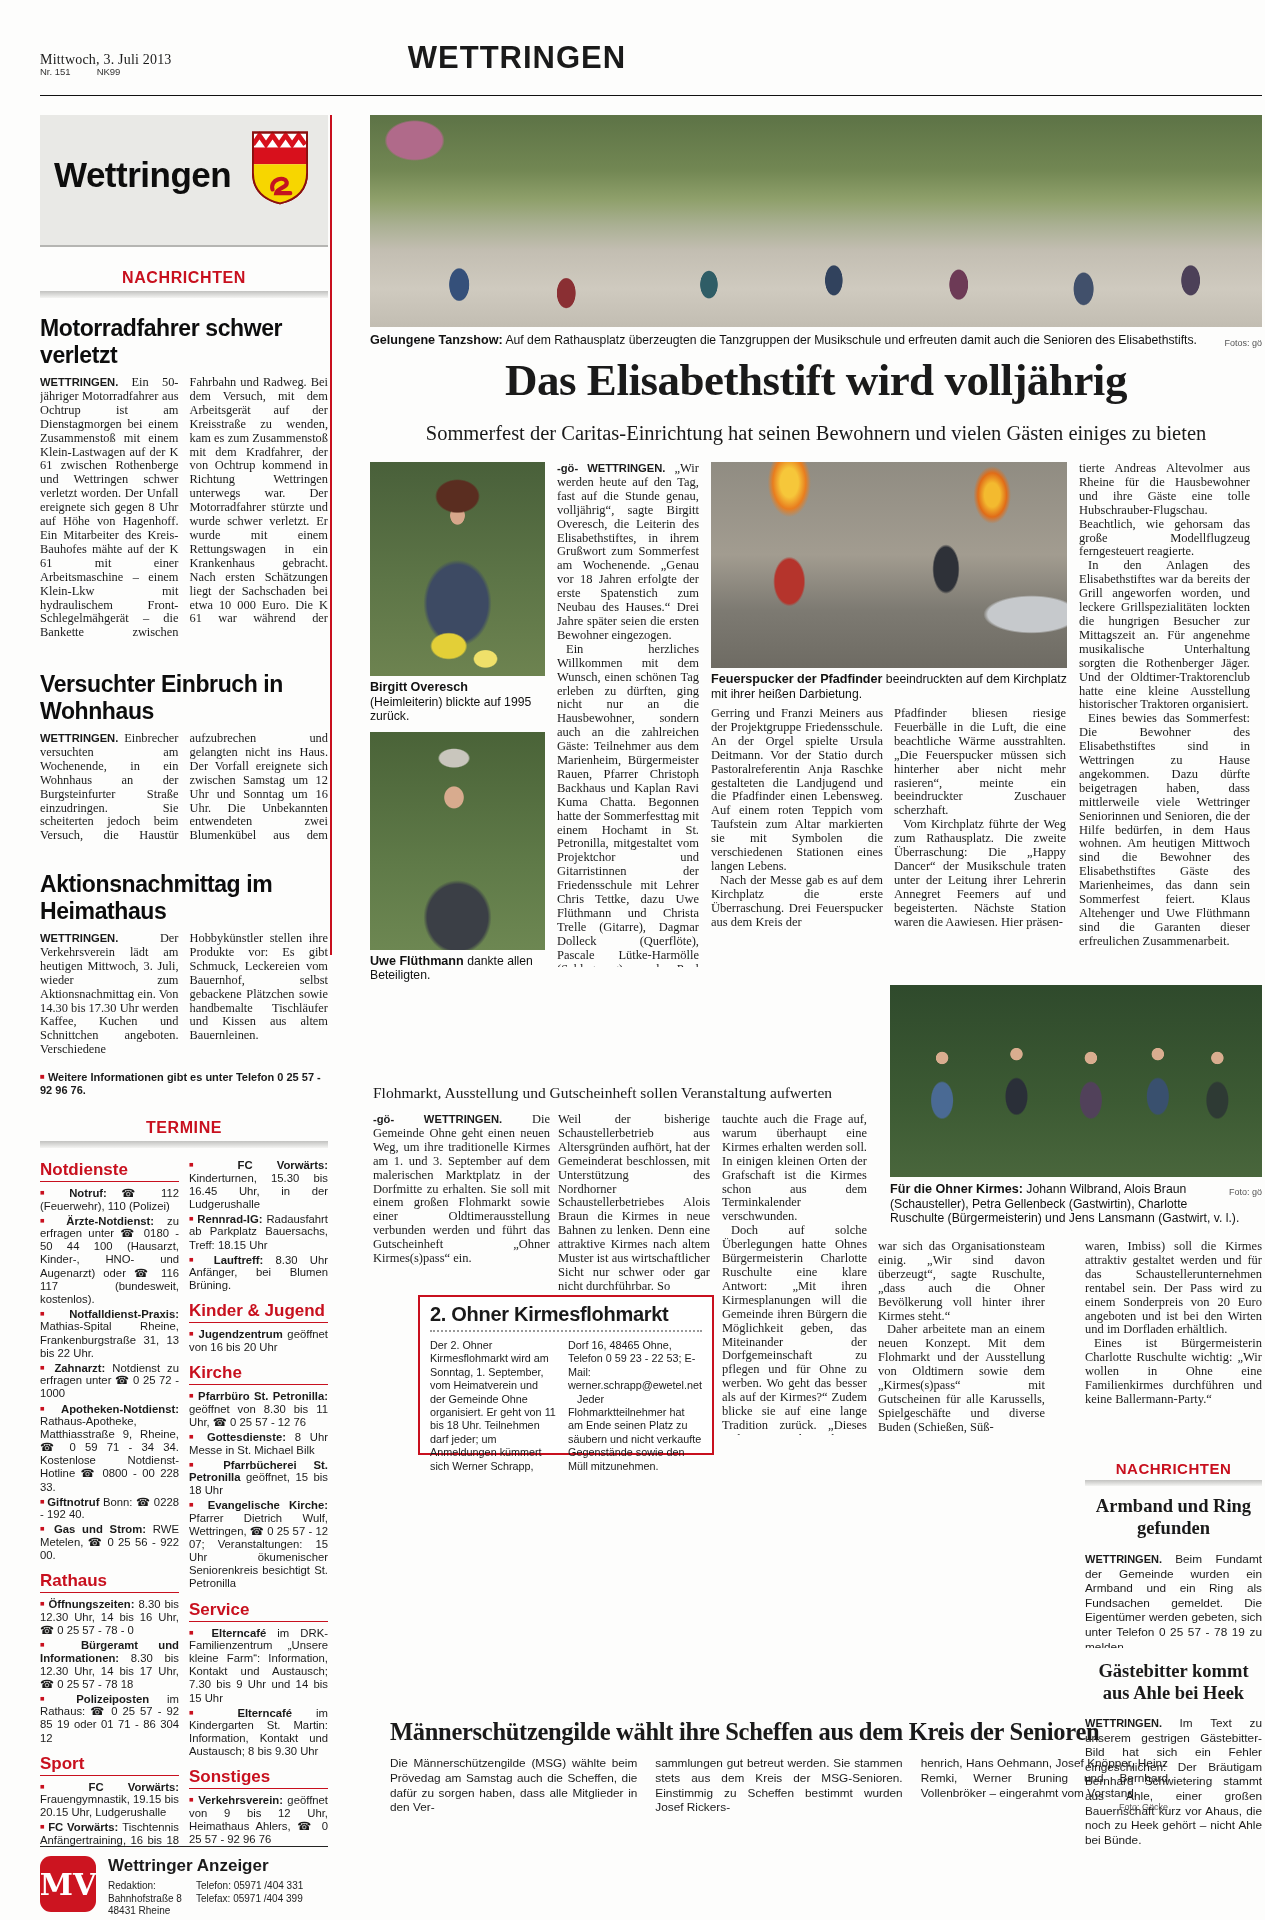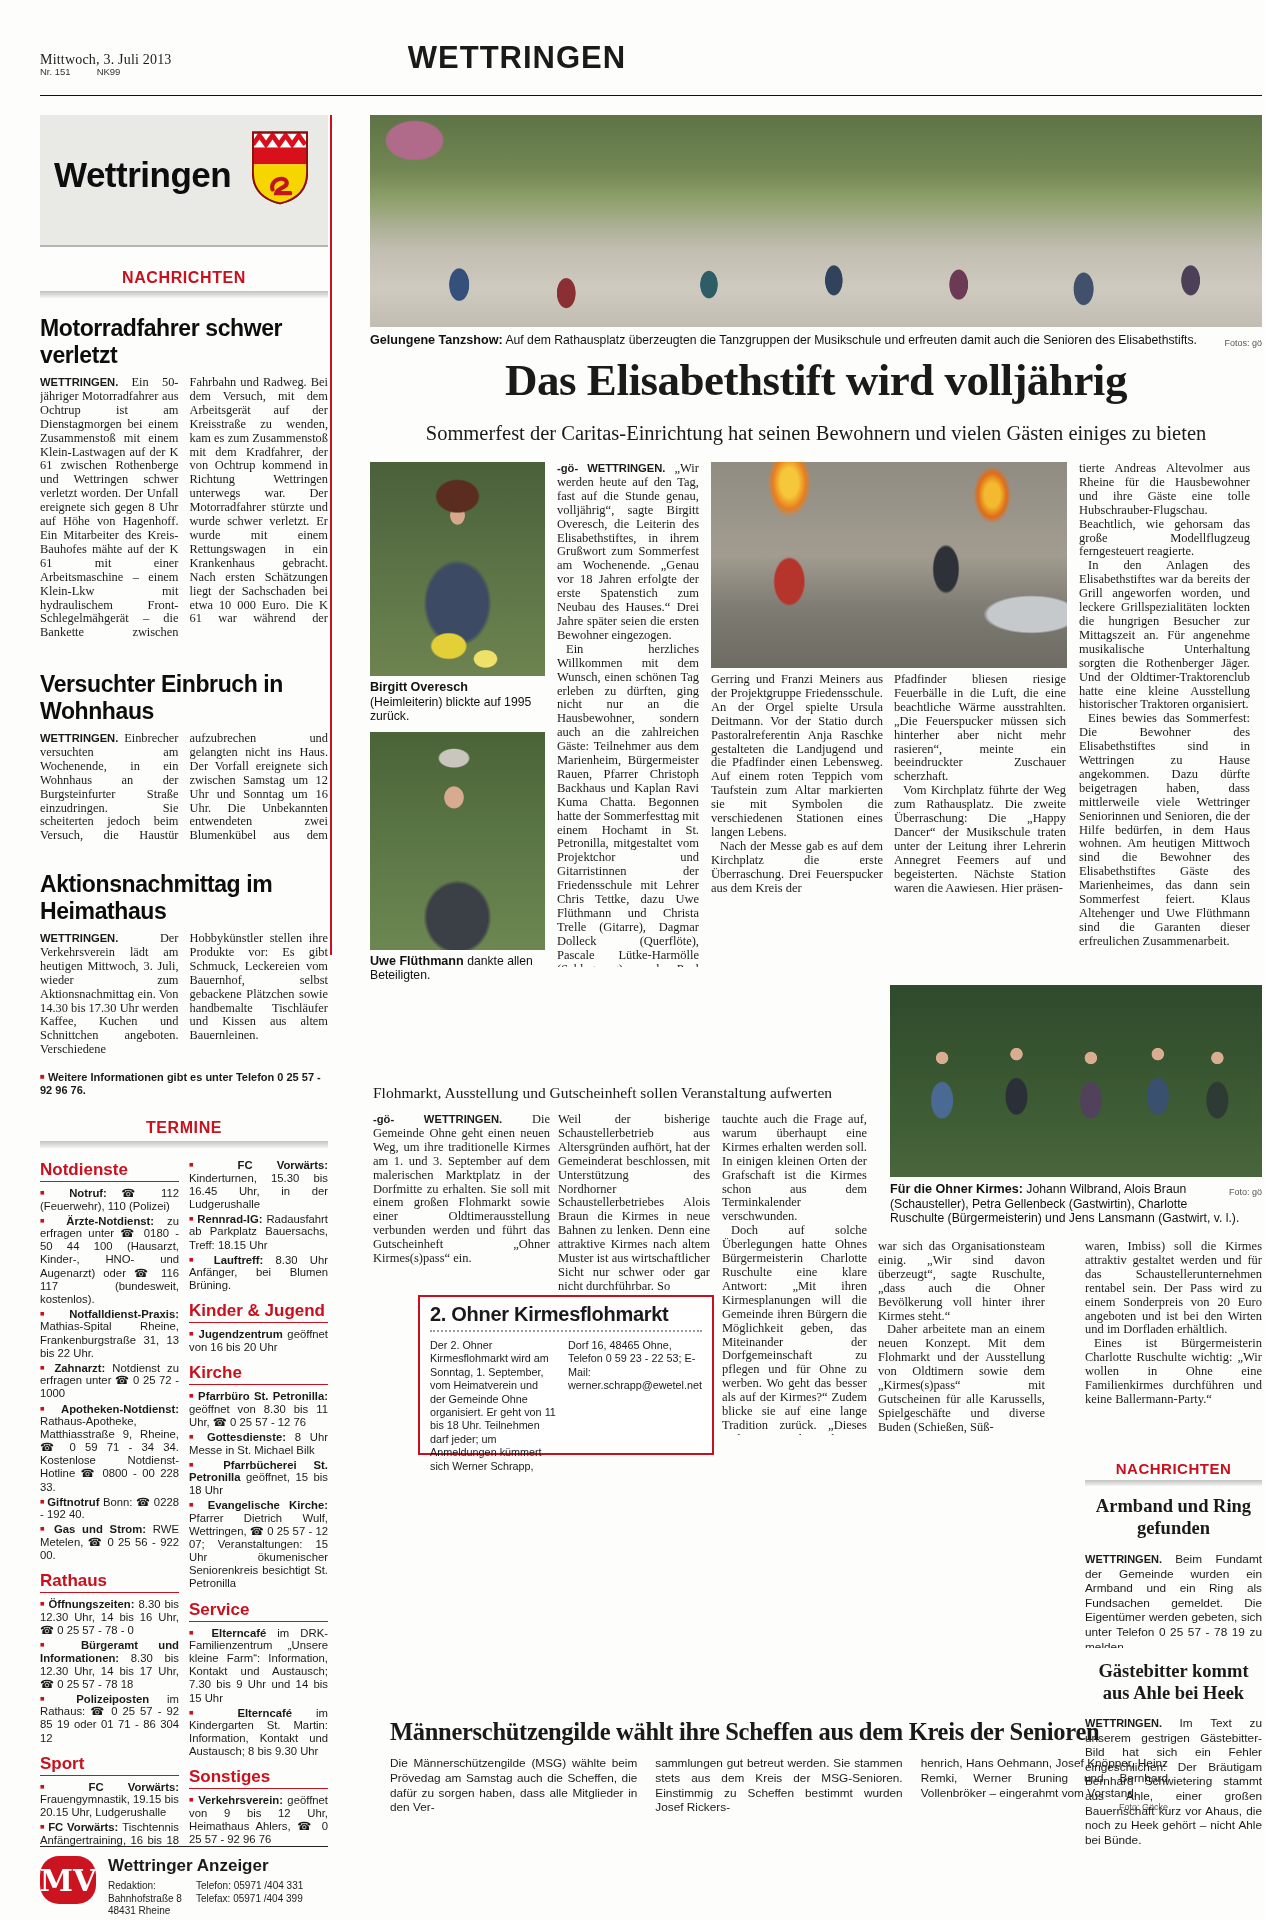--- a/index.html
+++ b/index.html
@@ -33,21 +33,21 @@
   .note .sq{color:#c8101e;font-size:8px;vertical-align:2px;}
   .tcols{display:flex;gap:10px;margin-top:10px;height:688px;overflow:hidden;flex:none;}
   .tcol{flex:1;min-width:0;}
   .t-head{font-family:"Liberation Sans",sans-serif;font-weight:bold;font-size:17px;color:#c8101e;
       border-bottom:1.5px solid #c8101e;padding-bottom:1px;margin:9px 0 4px 0;}
   .t-head:first-child{margin-top:2px;}
   .t-item{font-family:"Liberation Sans",sans-serif;font-size:11.3px;line-height:13.1px;
       text-align:justify;margin-bottom:1px;}
   .t-item .sq{color:#c8101e;font-size:7.5px;vertical-align:1.5px;}
   .railfooter{margin-top:auto;border-top:1.5px solid #222;padding-top:9px;display:flex;gap:12px;flex:none;}
-  .mvlogo{width:56px;height:48px;background:#cc1420;border-radius:19px;color:#fff;
+  .mvlogo{width:56px;height:56px;background:#cc1420;border-radius:11px;color:#fff;
       font-family:"DejaVu Serif",serif;font-weight:bold;font-size:30px;display:flex;
       align-items:center;justify-content:center;flex:none;}
   .fbrand{font-family:"Liberation Sans",sans-serif;font-weight:bold;font-size:17px;margin-bottom:4px;}
   .fgrid{display:flex;gap:14px;font-family:"Liberation Sans",sans-serif;font-size:10px;line-height:12.5px;color:#222;}
   
   .ph{position:absolute;overflow:hidden;}
   .ph-tanz{background:
     radial-gradient(50px 34px at 5% 12%,#b06a8a 0 55%,transparent 60%),
     radial-gradient(16px 26px at 10% 80%,#35507a 0 60%,transparent 65%),
     radial-gradient(15px 24px at 22% 84%,#8a2f33 0 60%,transparent 65%),
@@ -293,20 +293,24 @@
         <b>Uwe Flüthmann</b>
         <span>dankte allen Beteiligten.</span>
       </div>
     </div>
     <div class="colA paras serifcol flexfill" style="height:505px;">
         <p><b>-gö- WETTRINGEN. </b>„Wir werden heute auf den Tag, fast auf die Stunde genau, volljährig“, sagte Birgitt Overesch, die Leiterin des Elisabethstiftes, in ihrem Grußwort zum Sommerfest am Wochenende. „Genau vor 18 Jahren erfolgte der erste Spatenstich zum Neubau des Hauses.“ Drei Jahre später seien die ersten Bewohner eingezogen.</p>
         <p>Ein herzliches Willkommen mit dem Wunsch, einen schönen Tag erleben zu dürften, ging nicht nur an die Hausbewohner, sondern auch an die zahlreichen Gäste: Teilnehmer aus dem Marienheim, Bürgermeister Rauen, Pfarrer Christoph Backhaus und Kaplan Ravi Kuma Chatta. Begonnen hatte der Sommerfesttag mit einem Hochamt in St. Petronilla, mitgestaltet vom Projektchor und Gitarristinnen der Friedensschule mit Lehrer Chris Tettke, dazu Uwe Flüthmann und Christa Trelle (Gitarre), Dagmar Dolleck (Querflöte), Pascale Lütke-Harmölle (Schlagzeug) und Paul Berning (Panflöte). Sehr schön waren die Solobeiträge von Alexandra Beck, Ciara</p>
       </div>
     <div class="colMid">
       <div class="ph ph-feuer" style="position:relative;width:356px;height:206px;"></div>
+      <div class="cap" style="margin-top:4px;height:30px;overflow:hidden;">
+        <b>Feuerspucker der Pfadfinder</b>
+        <span>beeindruckten auf dem Kirchplatz mit ihrer heißen Darbietung.</span>
+      </div>
       <div class="bcrow">
         <div class="paras">
             <p>Gerring und Franzi Meiners aus der Projektgruppe Friedensschule. An der Orgel spielte Ursula Deitmann. Vor der Statio durch Pastoralreferentin Anja Raschke gestalteten die Landjugend und die Pfadfinder einen Lebensweg. Auf einem roten Teppich vom Taufstein zum Altar markierten sie mit Symbolen die verschiedenen Stationen eines langen Lebens.</p>
             <p>Nach der Messe gab es auf dem Kirchplatz die erste Überraschung. Drei Feuerspucker aus dem Kreis der</p>
           </div>
         <div class="paras">
             <p>Pfadfinder bliesen riesige Feuerbälle in die Luft, die eine beachtliche Wärme ausstrahlten. „Die Feuerspucker müssen sich hinterher aber nicht mehr rasieren“, meinte ein beeindruckter Zuschauer scherzhaft.</p>
             <p>Vom Kirchplatz führte der Weg zum Rathausplatz. Die zweite Überraschung: Die „Happy Dancer“ der Musikschule traten unter der Leitung ihrer Lehrerin Annegret Feemers auf und begeisterten. Nächste Station waren die Aawiesen. Hier präsen-</p>
           </div>
       </div>
@@ -345,20 +349,21 @@
     </div>
 
   <div class="boxred">
     <h4>2. Ohner Kirmesflohmarkt</h4>
     <div class="boxcols">
       <div class="paras">
           <p>Der 2. Ohner Kirmesflohmarkt wird am Sonntag, 1. September, vom Heimatverein und der Gemeinde Ohne organisiert. Er geht von 11 bis 18 Uhr. Teilnehmen darf jeder; um Anmeldungen kümmert sich Werner Schrapp,</p>
         </div>
       <div class="paras">
           <p>Dorf 16, 48465 Ohne, Telefon 0 59 23 - 22 53; E-Mail: werner.schrapp@ewetel.net</p>
+          <p>Jeder Flohmarktteilnehmer hat am Ende seinen Platz zu säub­ern und nicht verkaufte Gegenstände sowie den Müll mitzunehmen.</p>
         </div>
     </div>
   </div>
 
   <div class="ph ph-msg" style="left:390px;top:1448px;width:775px;height:264px;"></div>
   <div class="msghead">Männerschützengilde wählt ihre Scheffen aus dem Kreis der Senioren</div>
   <div class="msgcols">
     <div class="paras">
         <p>Die Männerschützengilde (MSG) wählte beim Prövedag am Samstag auch die Scheffen, die dafür zu sorgen haben, dass alle Mitglieder in den Ver-</p>
       </div>

